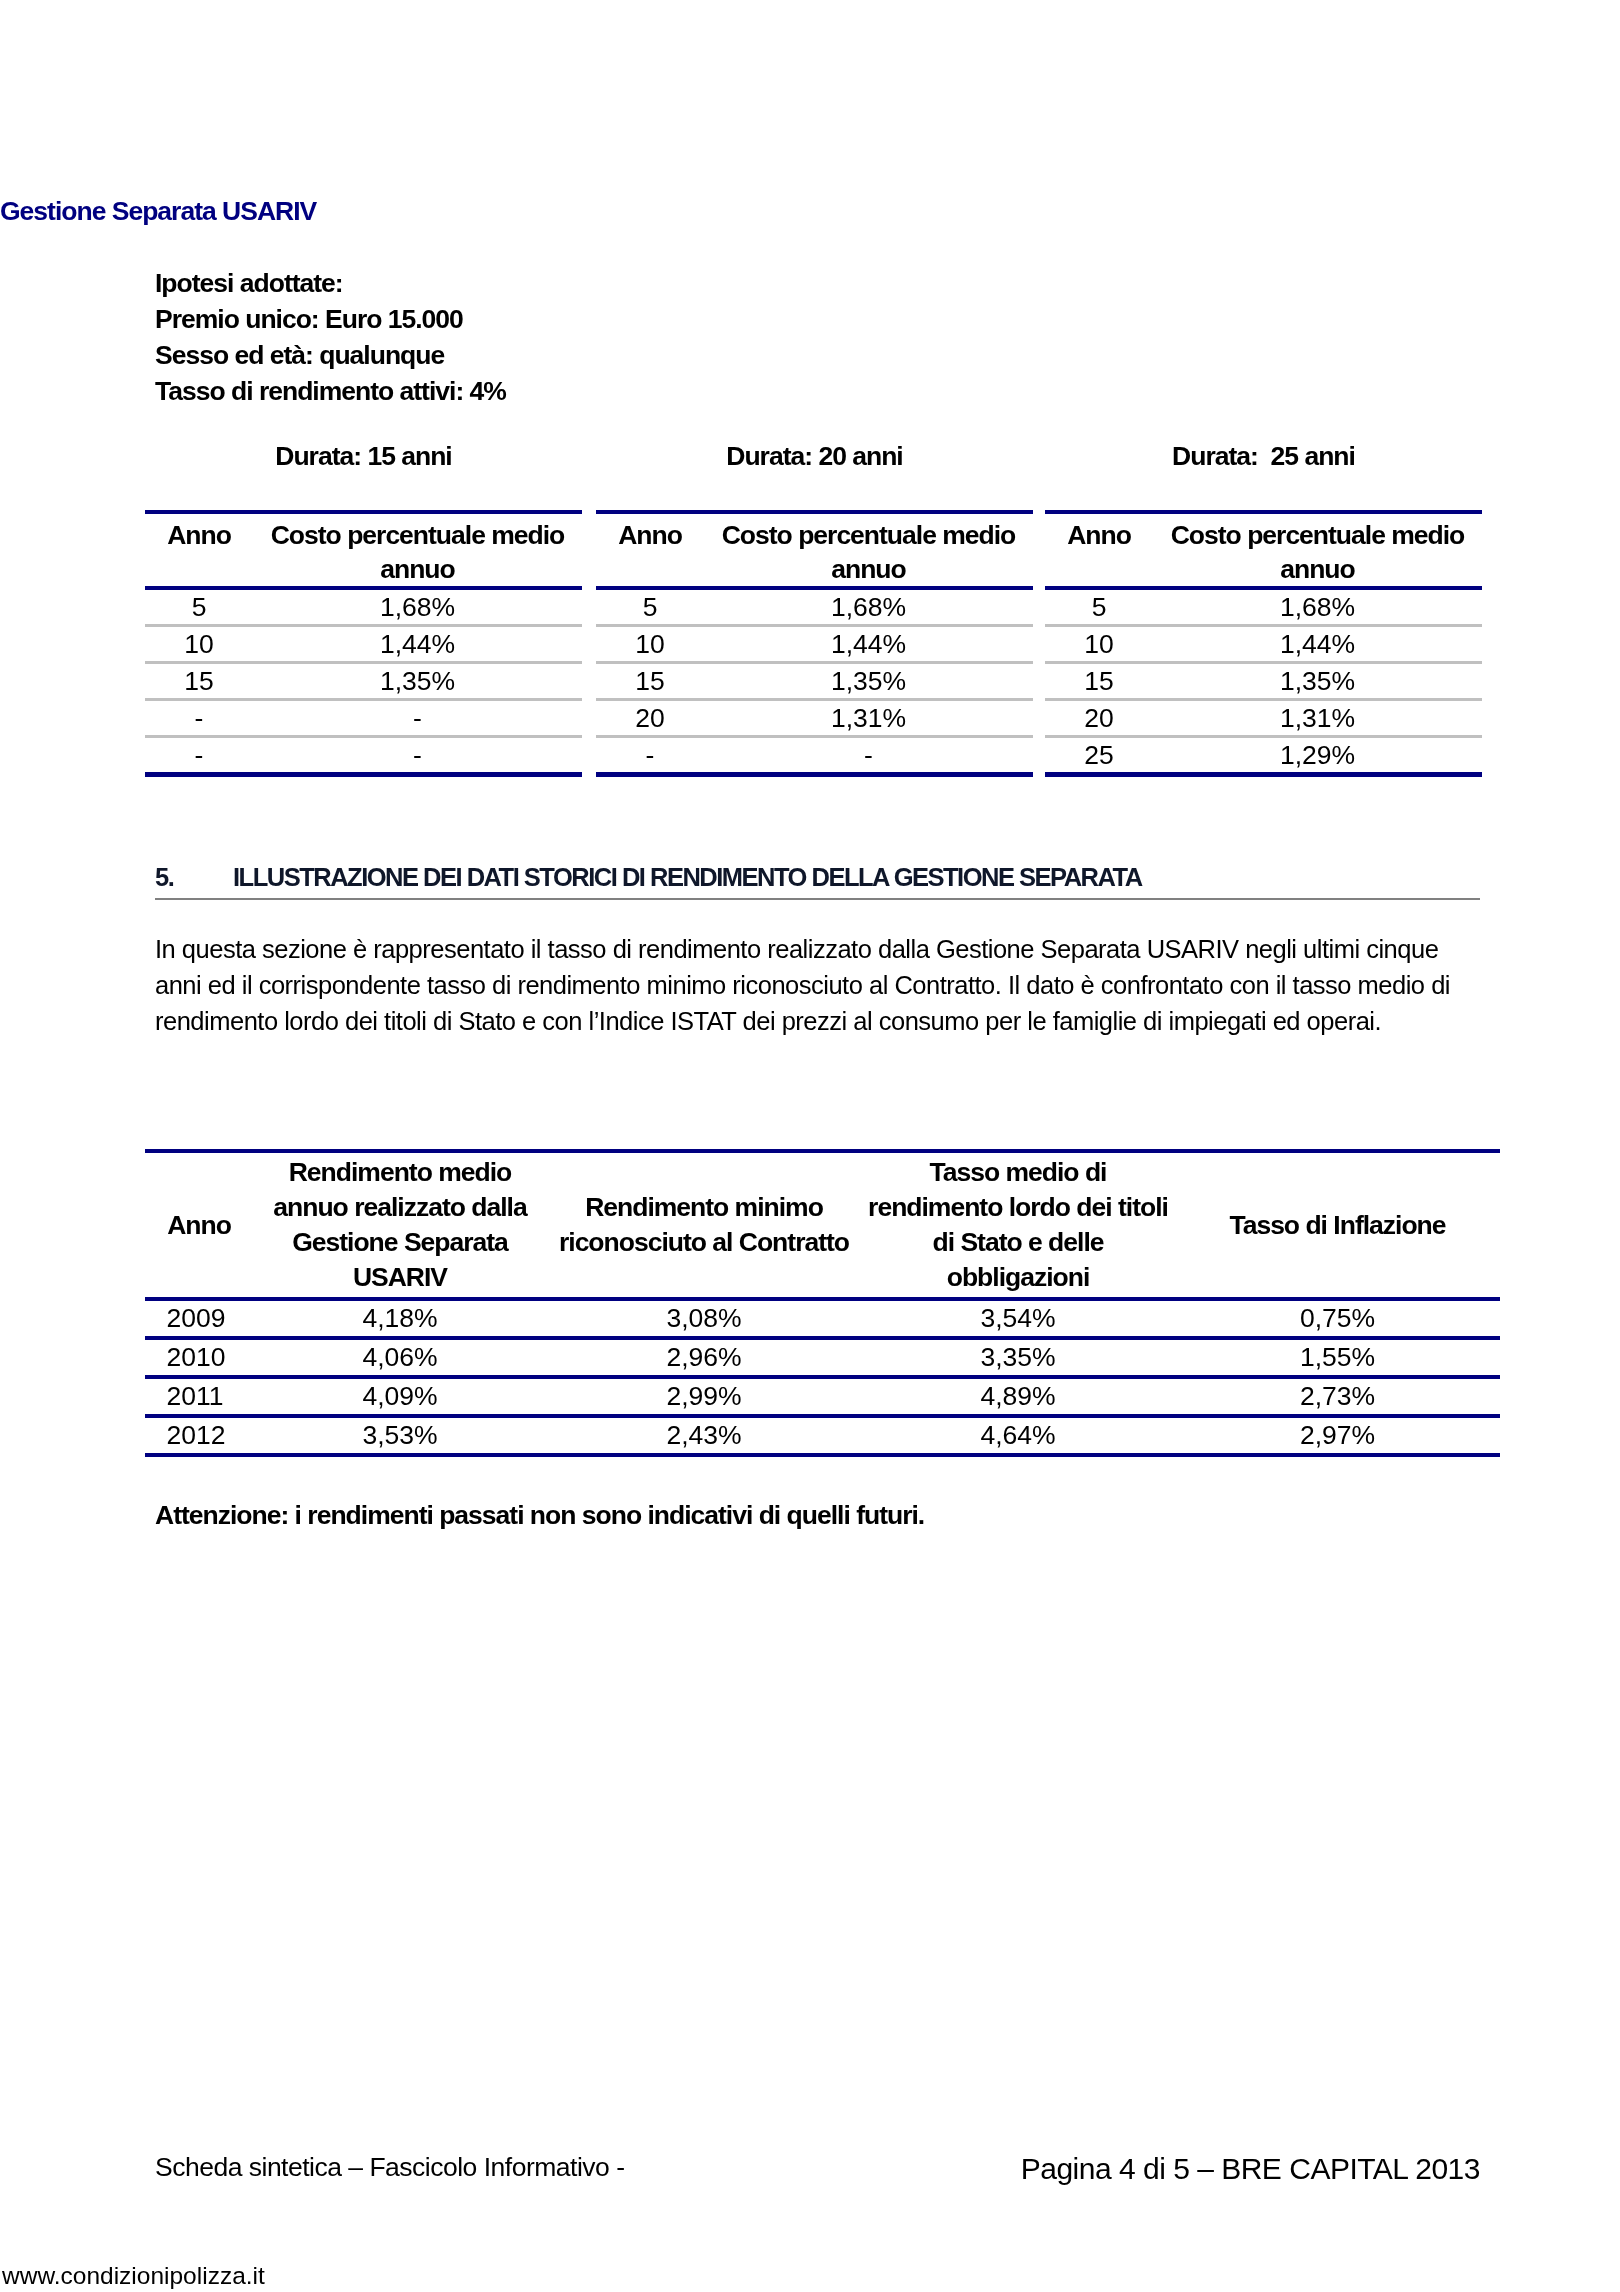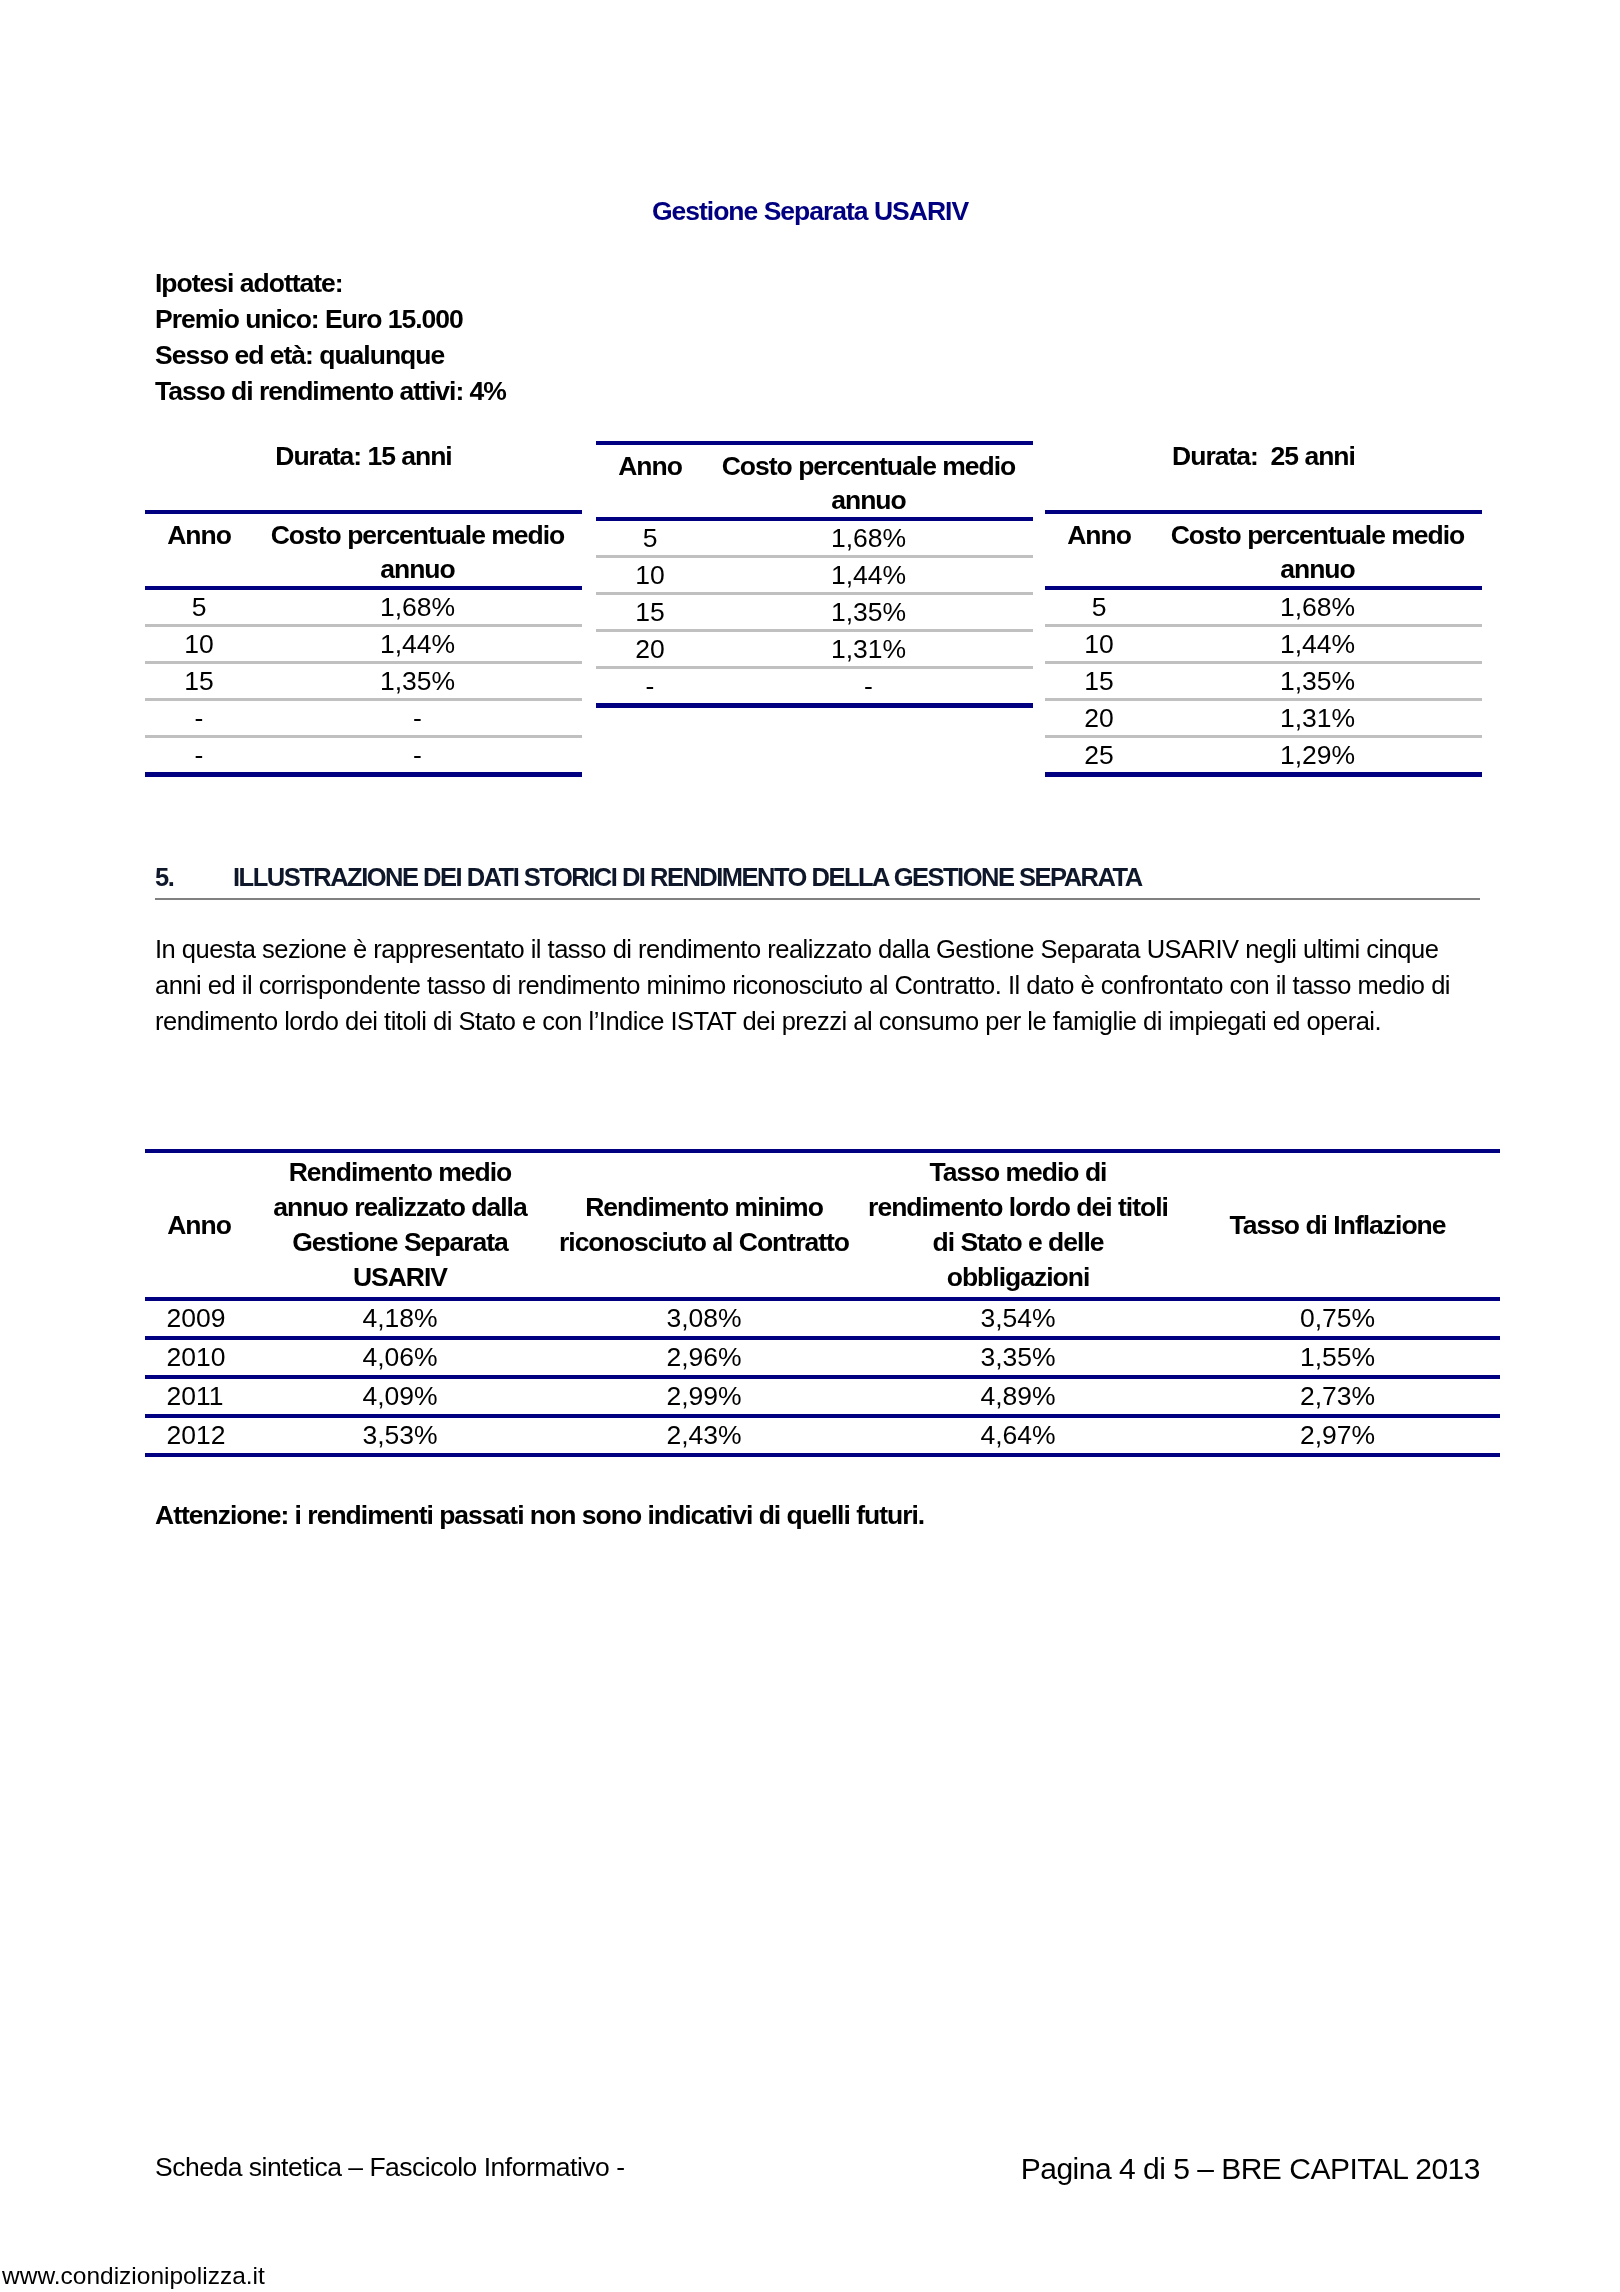--- a/index.html
+++ b/index.html
@@ -1,21 +1,21 @@
 <!DOCTYPE html>
 <html><head>
 <meta charset="utf-8">
 <style>
   html, body { margin: 0; padding: 0; background: #ffffff; }
   body {
     width: 1620px; height: 2293px; position: relative; overflow: hidden;
     font-family: "Liberation Sans", sans-serif; color: #000;
   }
   .title {
-    position: absolute; top: 196px; left: 0; width: 1620px; text-align: center;
+    position: absolute; top: 196px; left: 0; width: 1620px; 
     font-size: 26.5px; font-weight: bold; color: #000080; letter-spacing: -1px;
   }
   .hyp { position: absolute; left: 155px; top: 265px; font-size: 26.5px; font-weight: bold; line-height: 36px; letter-spacing: -1px; }
   .hyp div { white-space: nowrap; }
 
   .cost-block { position: absolute; top: 441px; width: 437px; }
   .cost-block .durata { text-align: center; font-size: 26.5px; font-weight: bold; height: 69px; letter-spacing: -1px; }
   .cost-table { width: 100%; border-collapse: collapse; }
   .cost-table th {
     font-size: 26.5px; font-weight: bold; line-height: 34px; padding: 3.9px 0 0 0;
@@ -89,20 +89,21 @@
         </tr>
       <tr>
           <td>-</td>
           <td>-</td>
         </tr>
     </tbody>
   </table>
 </div>
 
 <div class="cost-block" style="left:596px">
+  <div class="durata">Durata: 20 anni</div>
   <table class="cost-table">
     <thead>
         <tr>
       <th class="c1">Anno</th>
       <th>Costo percentuale medio annuo</th>
     </tr>
       </thead>
     <tbody>
       <tr>
           <td>5</td>

